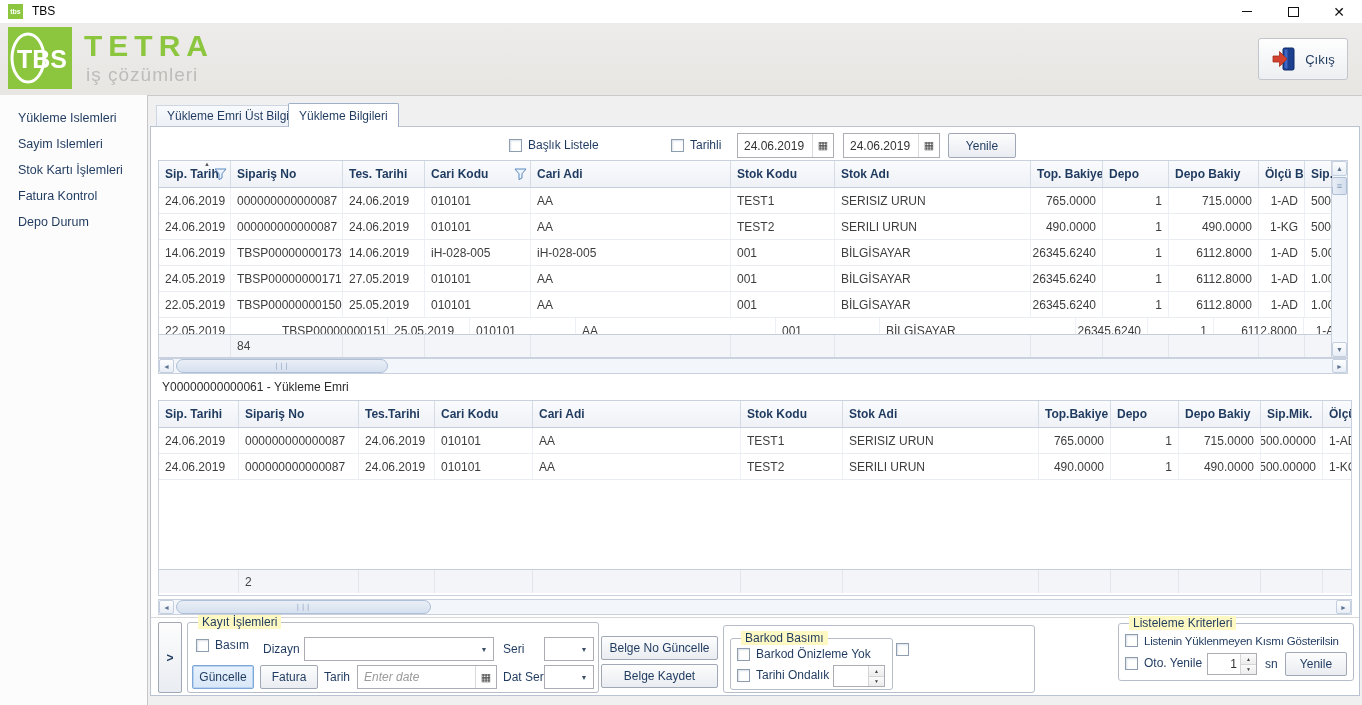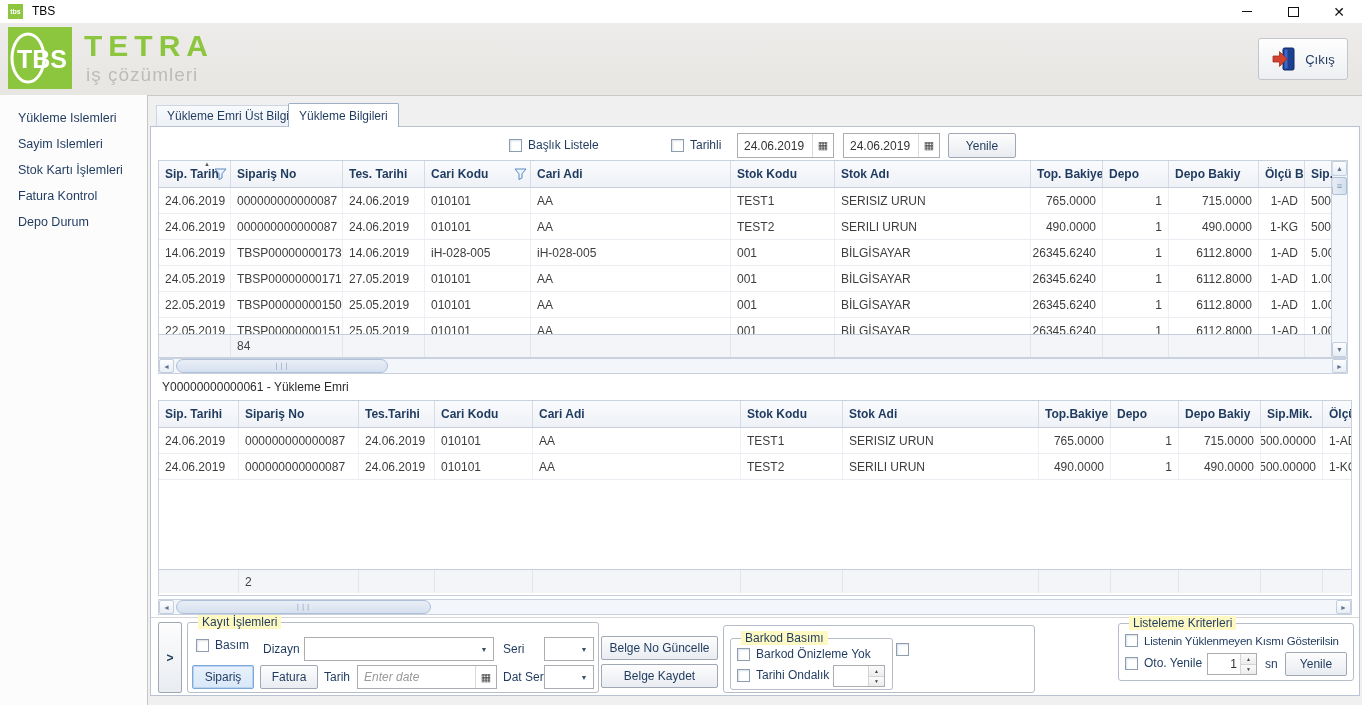--- a/index.html
+++ b/index.html
@@ -290,21 +290,21 @@
           <div class="g-cell" style="width: 104px;">001</div>
           <div class="g-cell" style="width: 196px;">BİLGİSAYAR</div>
           <div class="g-cell num" style="width: 72px;">26345.6240</div>
           <div class="g-cell num" style="width: 66px;">1</div>
           <div class="g-cell num" style="width: 90px;">6112.8000</div>
           <div class="g-cell num" style="width: 46px;">1-AD</div>
           <div class="g-cell" style="width: 28px;">1.0000</div>
         </div>
         <div class="g-row" style="height: 26px;">
           <div class="g-cell" style="width: 72px;">22.05.2019</div>
-          <div class="g-cell" style="width: 112px;">TBSP00000000151</div>
+          <div class="g-cell" style="width: 112px; margin-left: 45px;">TBSP00000000151</div>
           <div class="g-cell" style="width: 82px;">25.05.2019</div>
           <div class="g-cell" style="width: 106px;">010101</div>
           <div class="g-cell" style="width: 200px;">AA</div>
           <div class="g-cell" style="width: 104px;">001</div>
           <div class="g-cell" style="width: 196px;">BİLGİSAYAR</div>
           <div class="g-cell num" style="width: 72px;">26345.6240</div>
           <div class="g-cell num" style="width: 66px;">1</div>
           <div class="g-cell num" style="width: 90px;">6112.8000</div>
           <div class="g-cell num" style="width: 46px;">1-AD</div>
           <div class="g-cell" style="width: 28px;">1.0000</div>
@@ -436,21 +436,21 @@
     </div>
     <span class="grouplbl" style="left:75px;top:19px">Dizayn</span>
     <div class="dd" style="left:116px;top:14px;width:190px;height:24px">
       <span class="arr">▼</span>
     </div>
     <span class="grouplbl" style="left:315px;top:19px">Seri</span>
     <div class="dd" style="left:356px;top:14px;width:50px;height:24px">
       <span class="arr">▼</span>
     </div>
     <div class="btn focused" style="left:4px;top:42px;width:62px;height:24px">
-      <span>Sipariş</span>
+      <span>Güncelle</span>
     </div>
     <div class="btn" style="left:72px;top:42px;width:58px;height:24px">
       <span>Fatura</span>
     </div>
     <span class="grouplbl" style="left:136px;top:47px">Tarih</span>
     <div class="datefield" style="left:169px;top:42px;width:140px;height:24px">
       <input placeholder="Enter date" style="">
       <span class="cal">▦</span>
     </div>
     <span class="grouplbl" style="left:315px;top:47px">Dat Seri</span>

